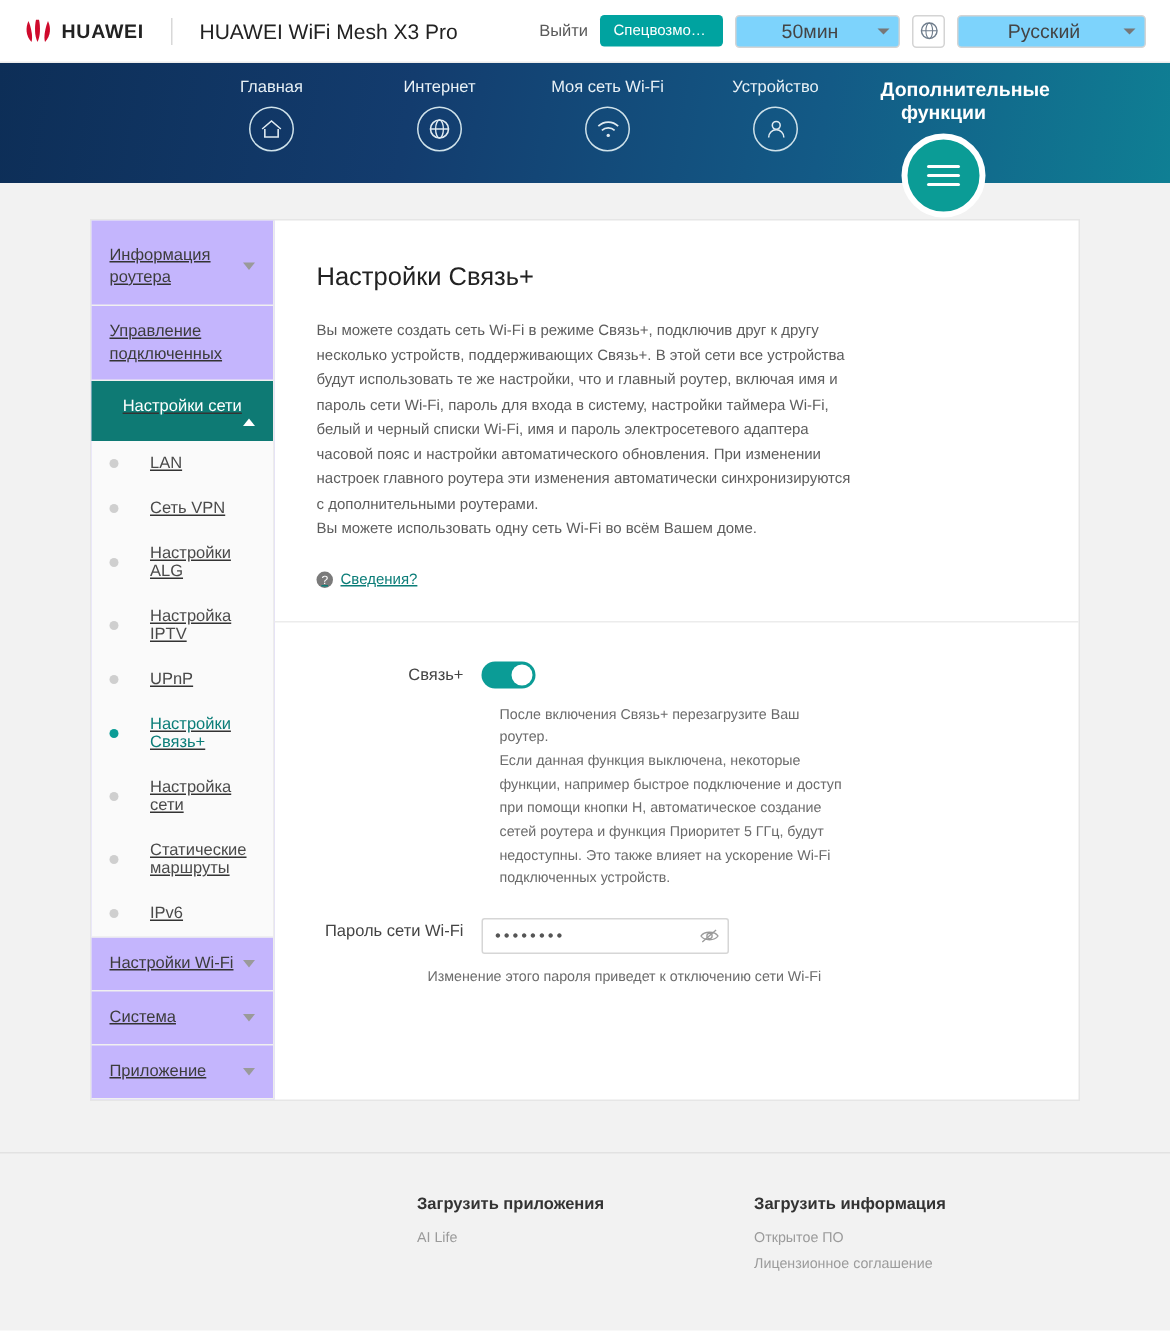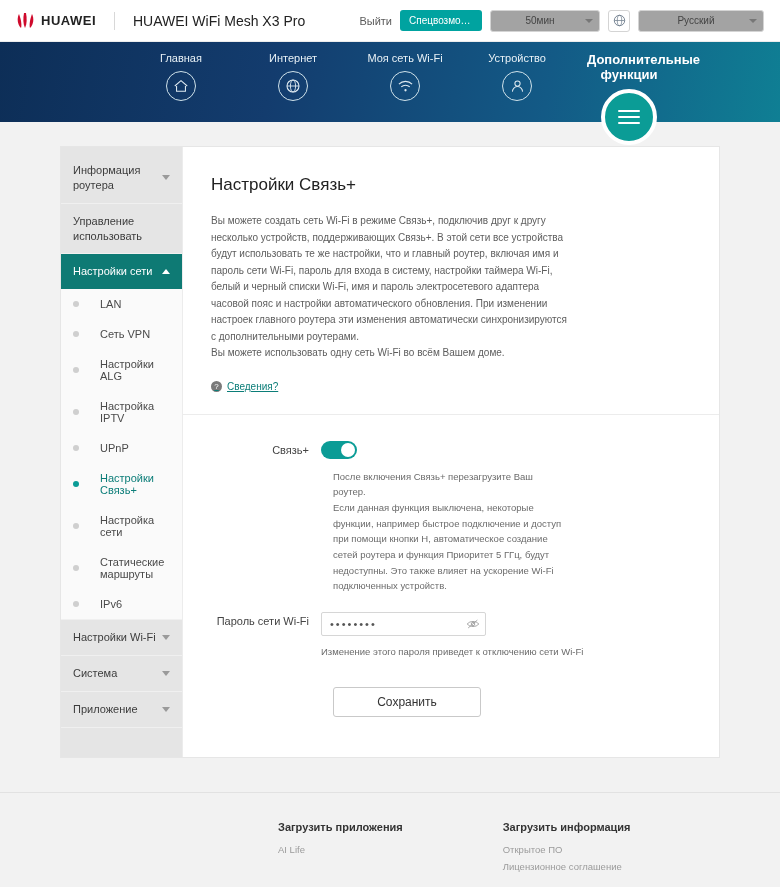--- a/index.html
+++ b/index.html
@@ -77,25 +77,25 @@
     max-width: 82px;
     overflow: hidden;
     white-space: nowrap;
     text-overflow: ellipsis;
   }
   .select-box {
     position: relative;
     border: 1px solid #d4d4d4;
     border-radius: 3px;
     height: 22px;
-    background: #a3a3a3;
+    background: #7dd3fc;
     display: flex;
     align-items: center;
     justify-content: center;
-    font-size: 10px;
+    font-size: 13px;
     color: #444;
     padding: 0 18px 0 8px;
     cursor: pointer;
   }
   .select-box.w-time { width: 110px; }
   .select-box.w-lang { width: 126px; }
   .select-box .caret {
     position: absolute;
     right: 6px;
     width: 0; height: 0;
@@ -183,23 +183,24 @@
     display: flex;
     background: #ffffff;
     border: 1px solid #e6e6e6;
     min-height: 560px;
   }
 
   
   .sidebar {
     width: 122px;
     border-right: 1px solid #ececec;
-    background: #e5e5e5;
+    background: #c4b5fd;
     padding-top: 6px;
     flex: none;
+    text-decoration: underline;
   }
   .side-group {
     display: flex;
     align-items: center;
     padding: 10px 12px;
     font-size: 11px;
     color: #3c3c3c;
     cursor: pointer;
     border-bottom: 1px solid #f0f0f0;
     line-height: 1.35;
@@ -208,20 +209,21 @@
     margin-left: auto;
     width: 0; height: 0;
     border-left: 4px solid transparent;
     border-right: 4px solid transparent;
     border-top: 5px solid #9a9a9a;
   }
   .side-group.expanded {
     background: #0e7a74;
     color: #fff;
     border-bottom: none;
+    flex-direction: column;
   }
   .side-group.expanded .chev {
     border-top: none;
     border-bottom: 5px solid #fff;
   }
   .sub-list {
     background: #fafafa;
     border-bottom: 1px solid #f0f0f0;
   }
   .sub-item {
@@ -336,21 +338,21 @@
   .eye {
     position: absolute;
     right: 6px; top: 5px;
     width: 14px; height: 14px;
     color: #9a9a9a;
     cursor: pointer;
   }
   .pwd-note {
     font-size: 9.5px;
     color: #6b6b6b;
-    margin: 8px 0 0 110px;
+    margin: 8px 0 0 74px;
   }
   .save-btn {
     display: block;
     margin: 30px 0 0 122px;
     width: 148px;
     height: 30px;
     background: #fff;
     border: 1px solid #c9c9c9;
     border-radius: 3px;
     font-size: 12px;
@@ -485,21 +487,21 @@
   <div class="card">
 
     <div class="sidebar">
 
       <div class="side-group">
         <span>Информация роутера</span>
         <span class="chev"></span>
       </div>
 
       <div class="side-group">
-        <span>Управление использовать</span>
+        <span>Управление подключенных</span>
       </div>
 
       <div class="side-group expanded">
         <span>Настройки сети</span>
         <span class="chev"></span>
       </div>
 
       <div class="sub-list">
         <div class="sub-item">
           <span class="dot"></span>
@@ -580,21 +582,20 @@
               <svg width="14" height="14" viewBox="0 0 16 16">
                 <path d="M1.5 8 C4 4.2, 12 4.2, 14.5 8 C12 11.8, 4 11.8, 1.5 8 Z" fill="none" stroke="#9a9a9a" stroke-width="1"></path>
                 <circle cx="8" cy="8" r="2" fill="none" stroke="#9a9a9a" stroke-width="1"></circle>
                 <line x1="2.5" y1="12.5" x2="13" y2="3.5" stroke="#9a9a9a" stroke-width="1"></line>
               </svg>
             </span>
           </div>
         </div>
         <p class="pwd-note">Изменение этого пароля приведет к отключению сети Wi-Fi</p>
 
-        <button class="save-btn">Сохранить</button>
       </div>
     </div>
 
   </div>
 </div>
 
 <div class="footer">
   <div class="footer-cols">
     <div class="footer-col">
       <h4>Загрузить приложения</h4>

